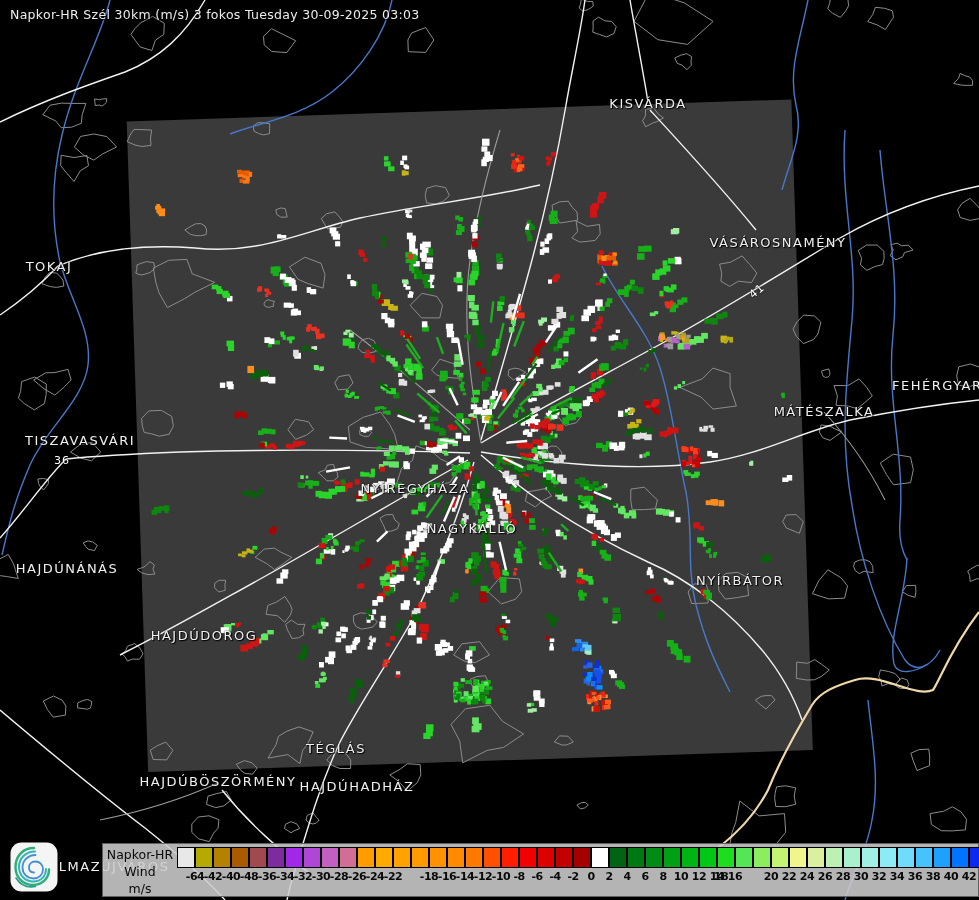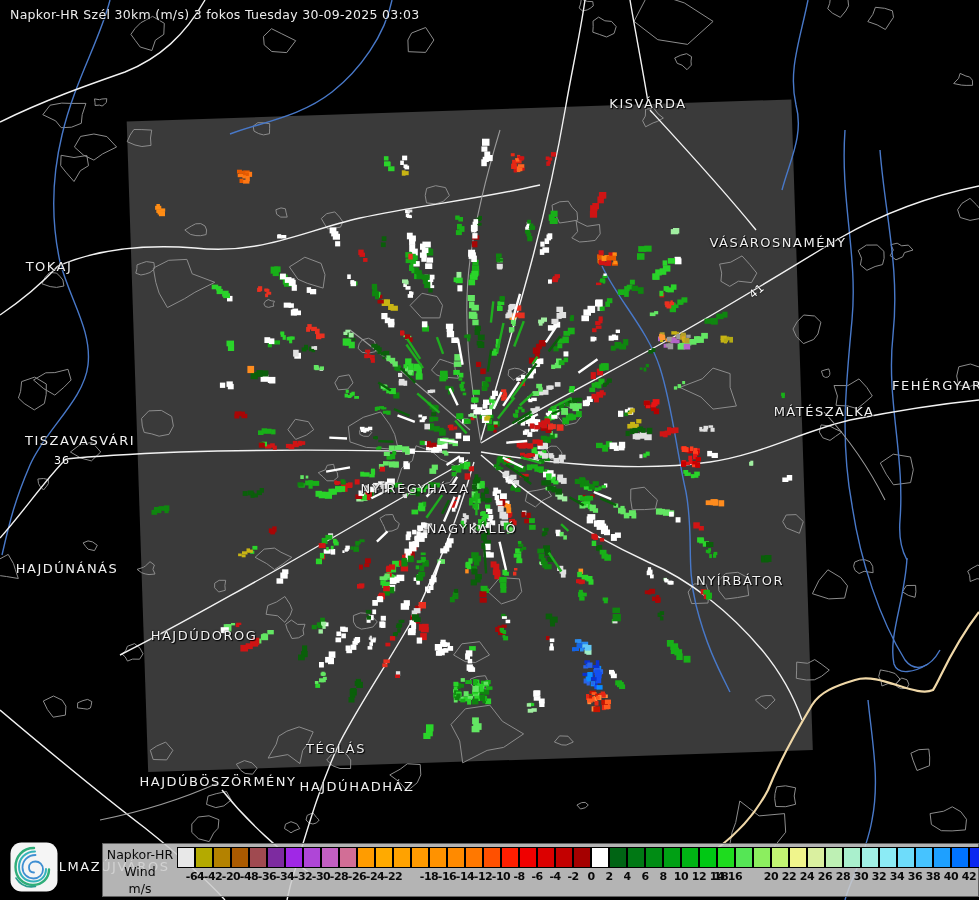--- a/index.html
+++ b/index.html
@@ -2176,21 +2176,21 @@
         <div class="sw" style="background: rgb(140, 235, 245);"></div>
         <div class="sw" style="background: rgb(110, 220, 250);"></div>
         <div class="sw" style="background: rgb(70, 195, 255);"></div>
         <div class="sw" style="background: rgb(30, 160, 255);"></div>
         <div class="sw" style="background: rgb(0, 115, 255);"></div>
         <div class="sw" style="background: rgb(10, 40, 240);"></div>
       </div>
     <div id="ticks">
         <div class="tick" style="left: 18px;">-64</div>
         <div class="tick" style="left: 36px;">-42</div>
-        <div class="tick" style="left: 54px;">-20</div>
+        <div class="tick" style="left: 54px;">-40</div>
         <div class="tick" style="left: 72px;">-48</div>
         <div class="tick" style="left: 90px;">-36</div>
         <div class="tick" style="left: 108px;">-34</div>
         <div class="tick" style="left: 126px;">-32</div>
         <div class="tick" style="left: 144px;">-30</div>
         <div class="tick" style="left: 162px;">-28</div>
         <div class="tick" style="left: 180px;">-26</div>
         <div class="tick" style="left: 198px;">-24</div>
         <div class="tick" style="left: 216px;">-22</div>
         <div class="tick" style="left: 234px; margin-top: 47px;">-20</div>

